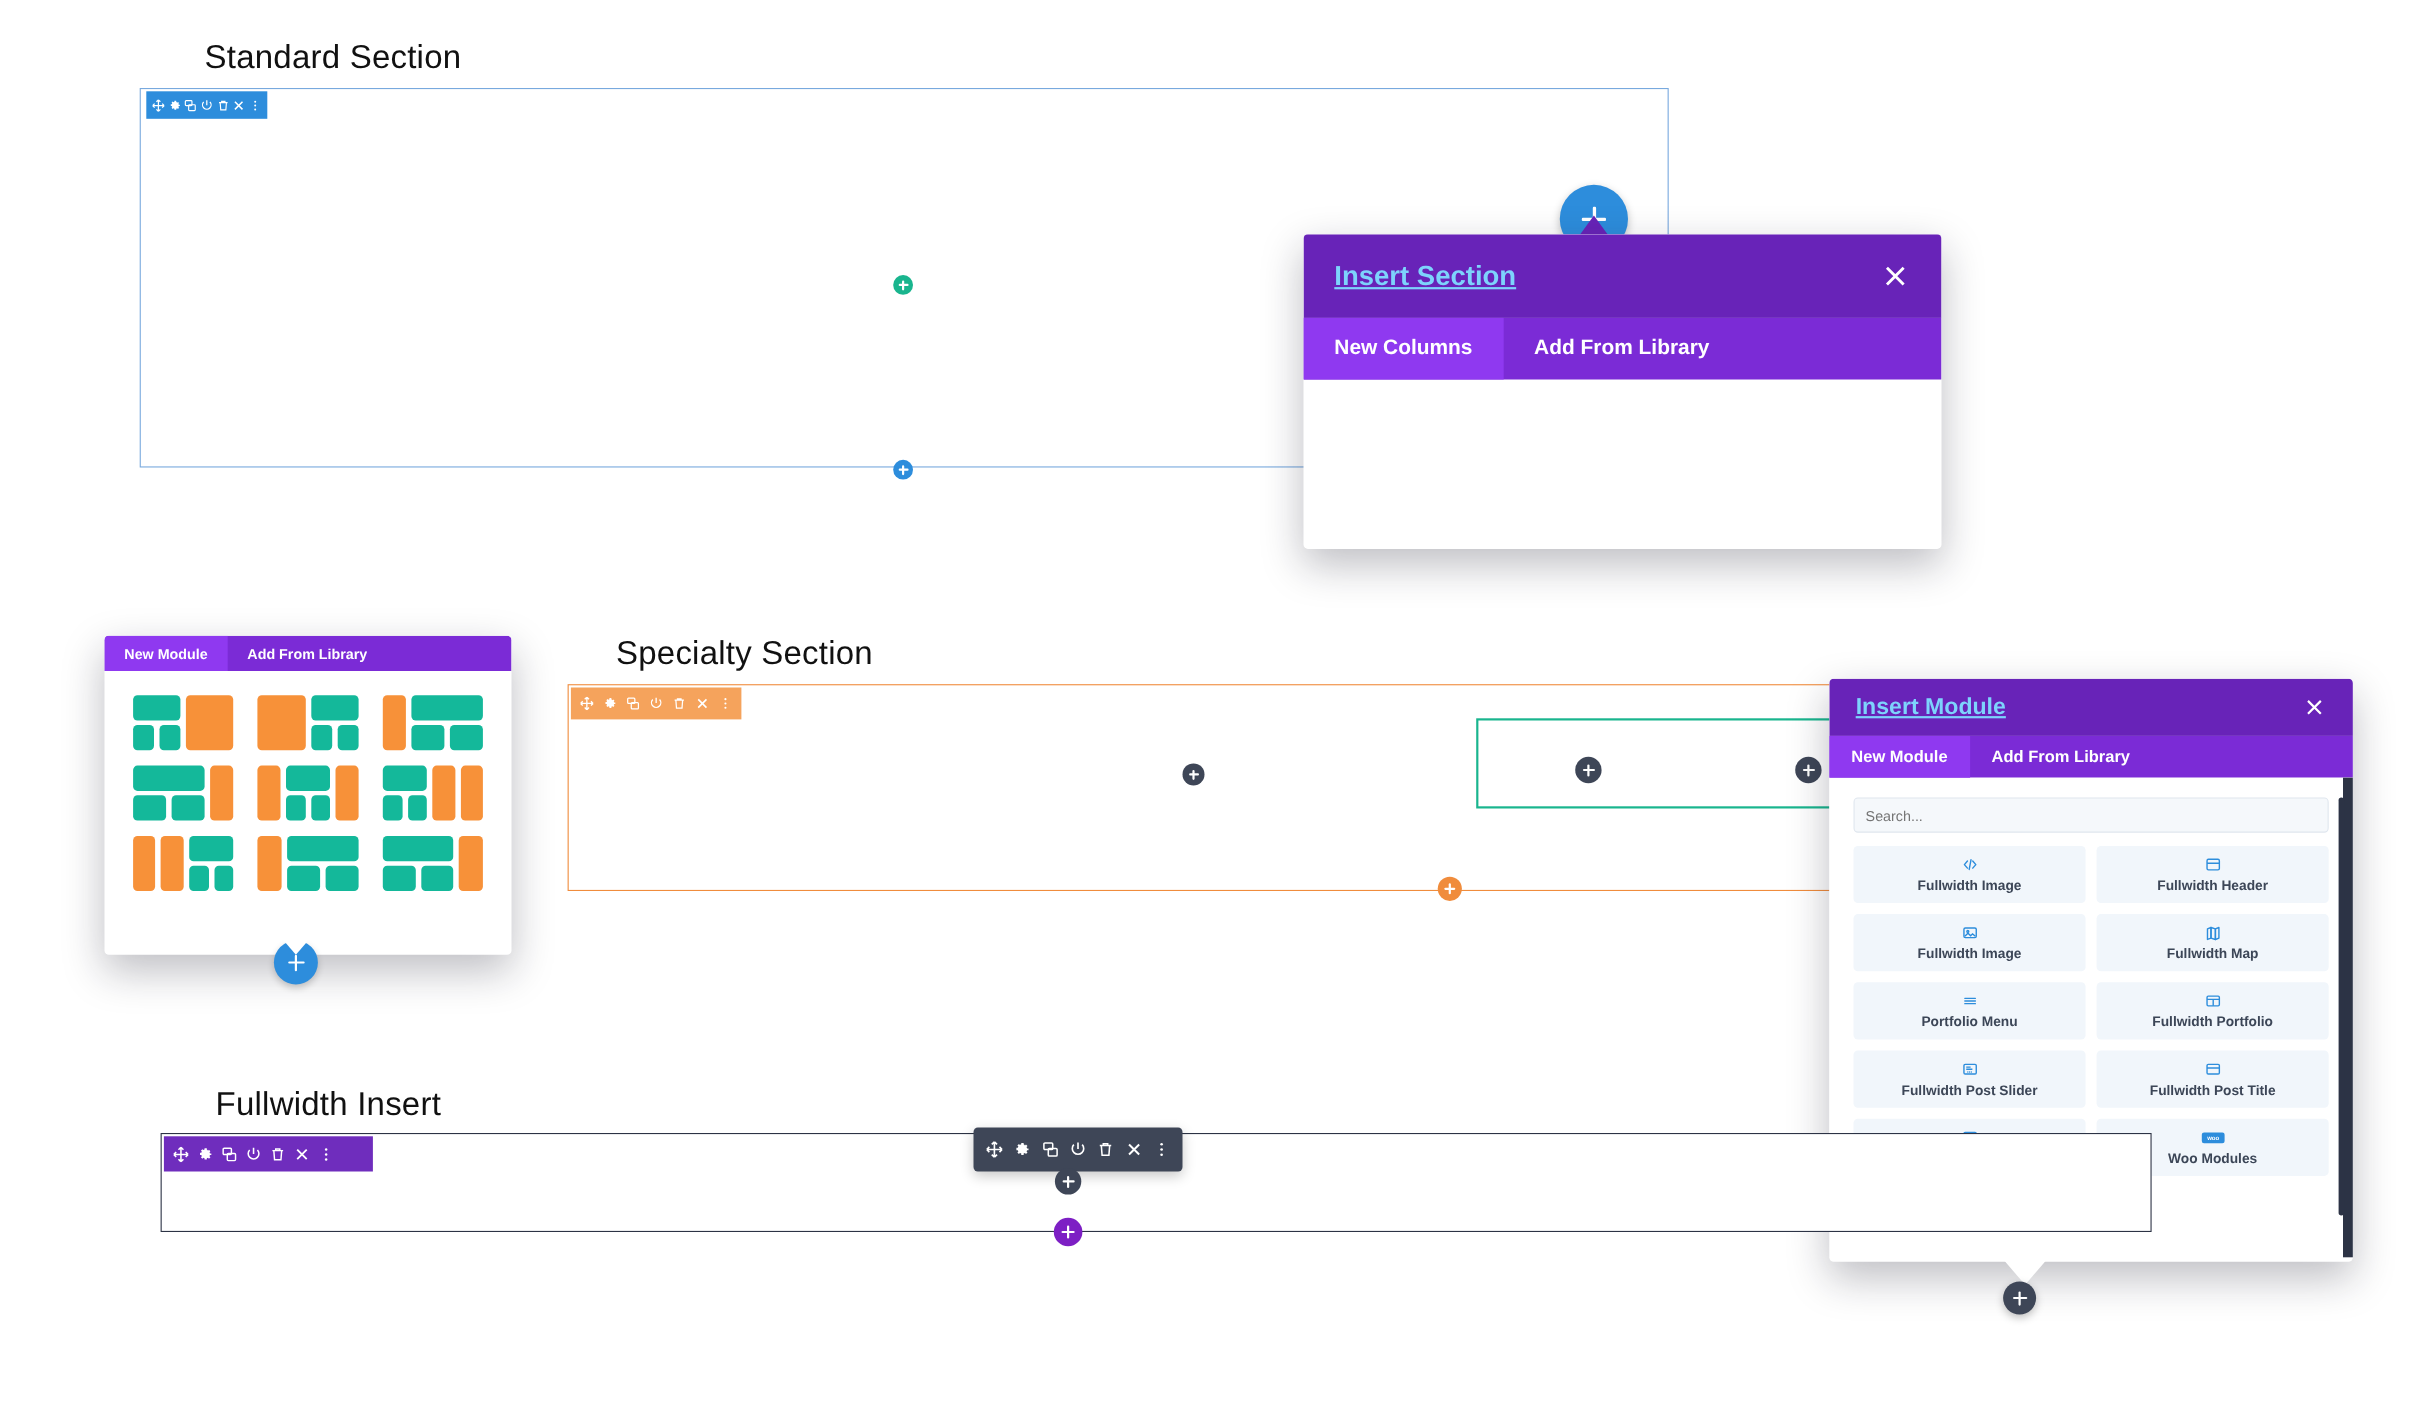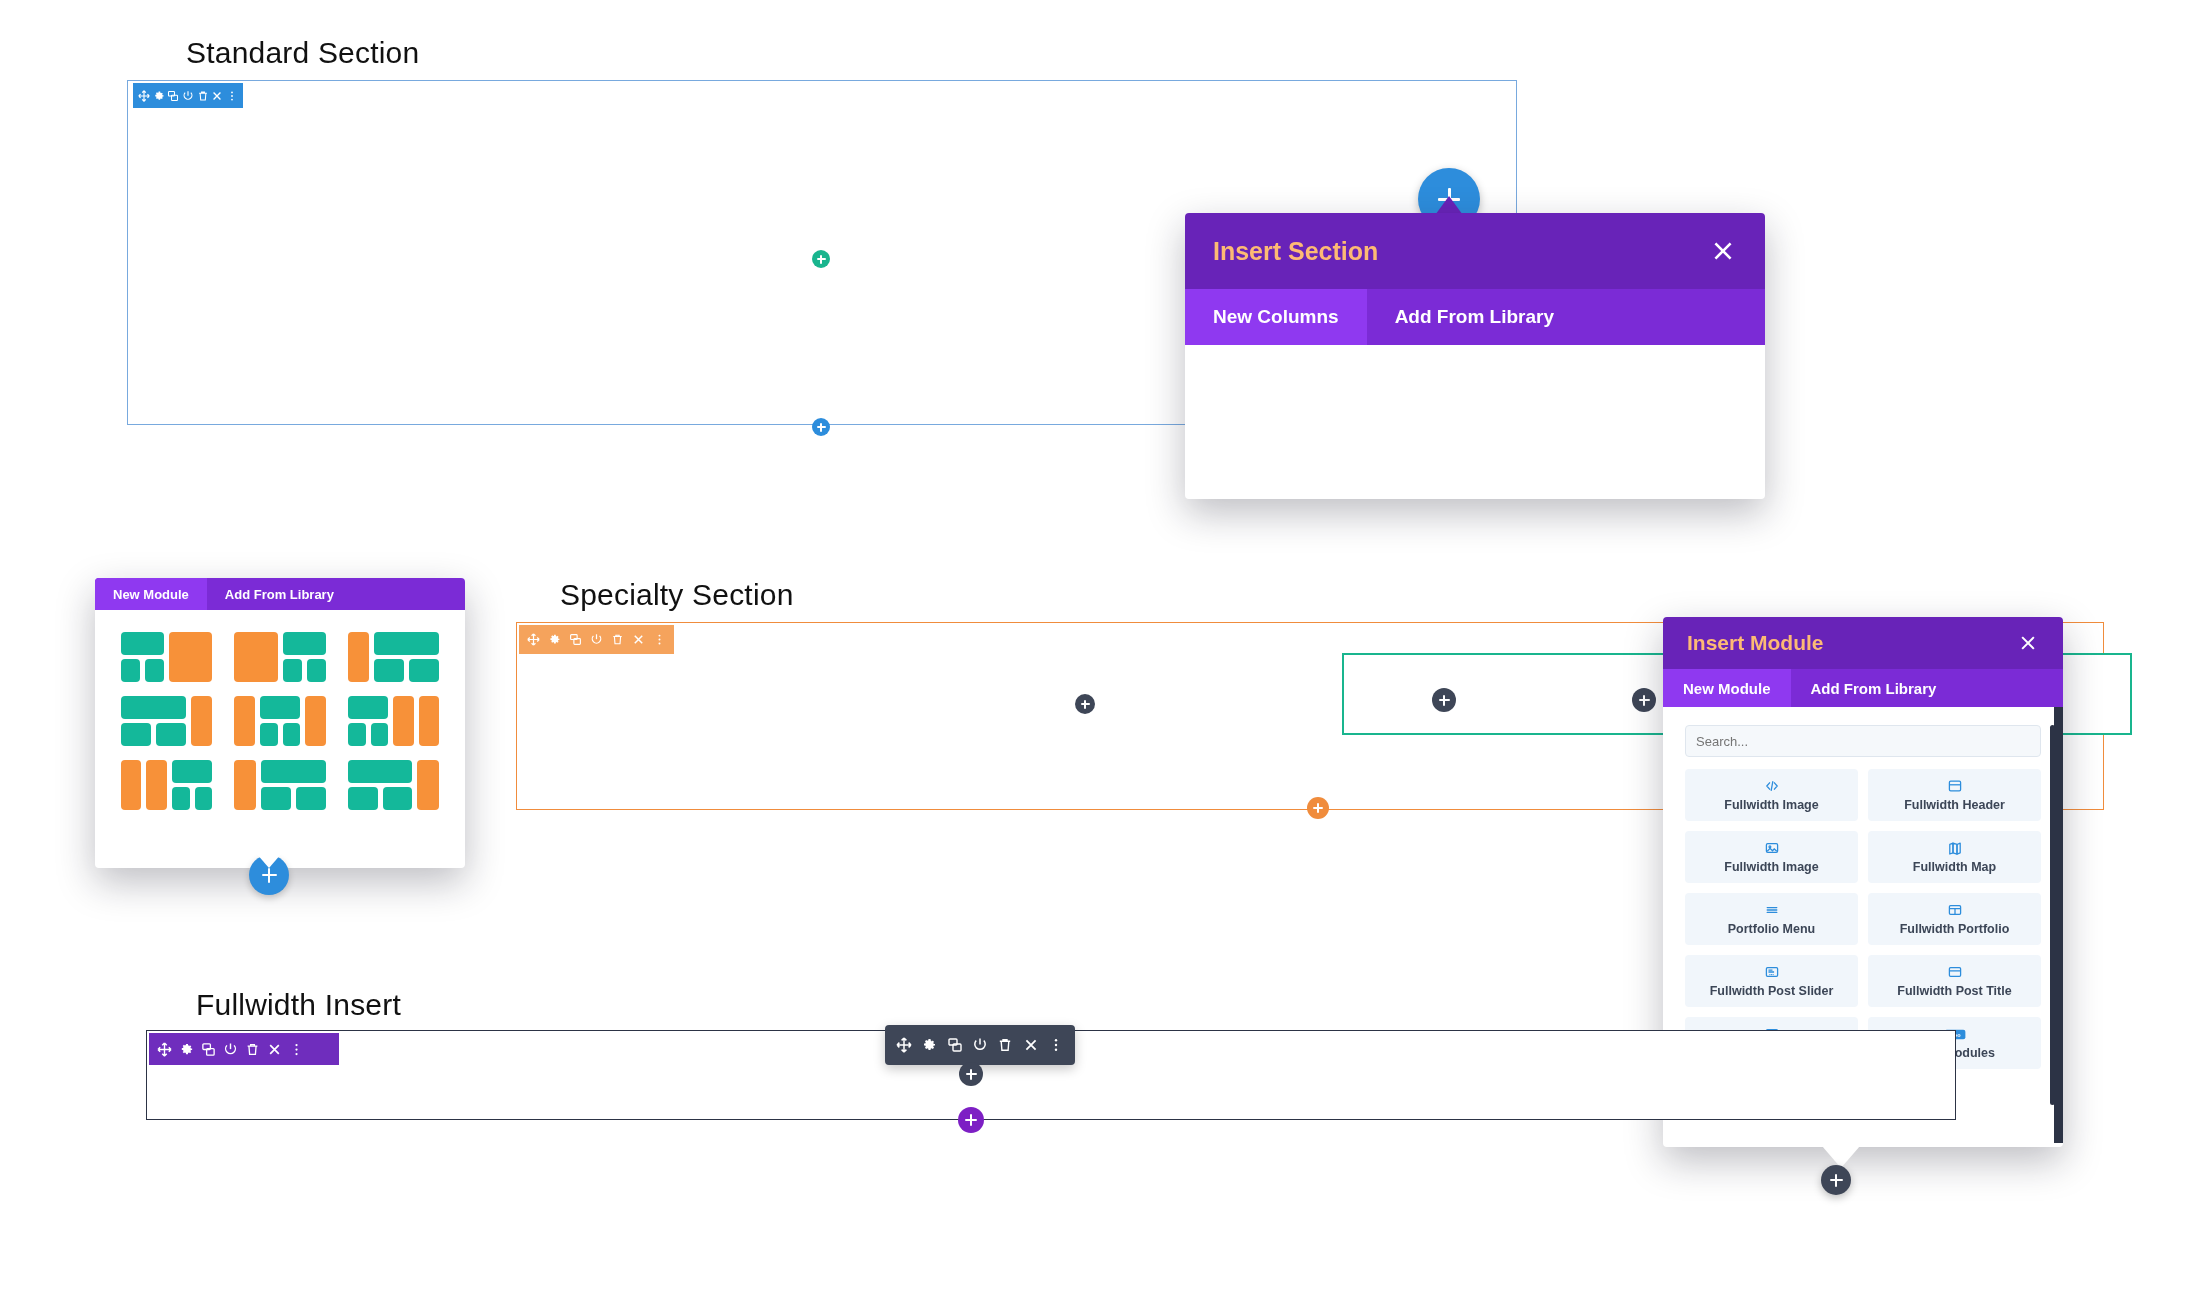--- a/index.html
+++ b/index.html
@@ -57,21 +57,21 @@
 
   
   .modal{
     position:absolute;background:#fff;border-radius:4px;
     box-shadow:0 14px 38px rgba(20,20,40,.28);overflow:hidden;
   }
   .modal-head{
     background:#6823b8;color:#fff;display:flex;align-items:center;
     justify-content:space-between;box-sizing:border-box;
   }
-  .modal-title{font-weight:700;color:#fdba74;}
+  .modal-title{font-weight:700;color:#7dd3fc;text-decoration:underline;}
   .modal-close{cursor:pointer;color:#fff;display:flex;align-items:center;justify-content:center;}
   .tabs{display:flex;background:#7b2bd6;}
   .tab{color:#fff;font-weight:700;display:flex;align-items:center;box-sizing:border-box;}
   .tab.active{background:#8f39f0;}
 
   
   #insert-section-modal{left:1185px;top:213px;width:580px;height:286px;}
   #insert-section-modal .modal-head{height:76px;padding:0 28px;}
   #insert-section-modal .modal-title{font-size:25px;}
   #insert-section-modal .modal-close{width:28px;height:28px;}
@@ -96,21 +96,21 @@
     display:grid;grid-template-columns:repeat(3,1fr);
     gap:14px 22px;padding:22px 26px;
   }
   .col-thumb{display:flex;flex-direction:column;gap:4px;cursor:pointer;height:50px;}
   .col-row{display:flex;gap:5px;flex:1;}
   .blk{border-radius:4px;}
   .blk-t{background:#14b89a;}
   .blk-o{background:#f79139;}
 
   
-  #insert-module-modal{left:1663px;top:617px;width:400px;height:530px;}
+  #insert-module-modal{left:1663px;top:617px;width:476px;height:530px;}
   #insert-module-modal .modal-head{height:52px;padding:0 24px;}
   #insert-module-modal .modal-title{font-size:21px;}
   #insert-module-modal .modal-close{width:22px;height:22px;}
   #insert-module-modal .tabs{height:38px;}
   #insert-module-modal .tab{padding:0 20px;font-size:15px;}
   .mod-body{padding:18px 22px 0 22px;background:#fff;}
   .mod-search{
     width:100%;height:32px;box-sizing:border-box;border:1px solid #dfe6ee;
     border-radius:4px;background:#f5f8fb;padding:0 10px;font-size:13px;color:#9aa7b4;
     font-family:"Liberation Sans", sans-serif;outline:none;

